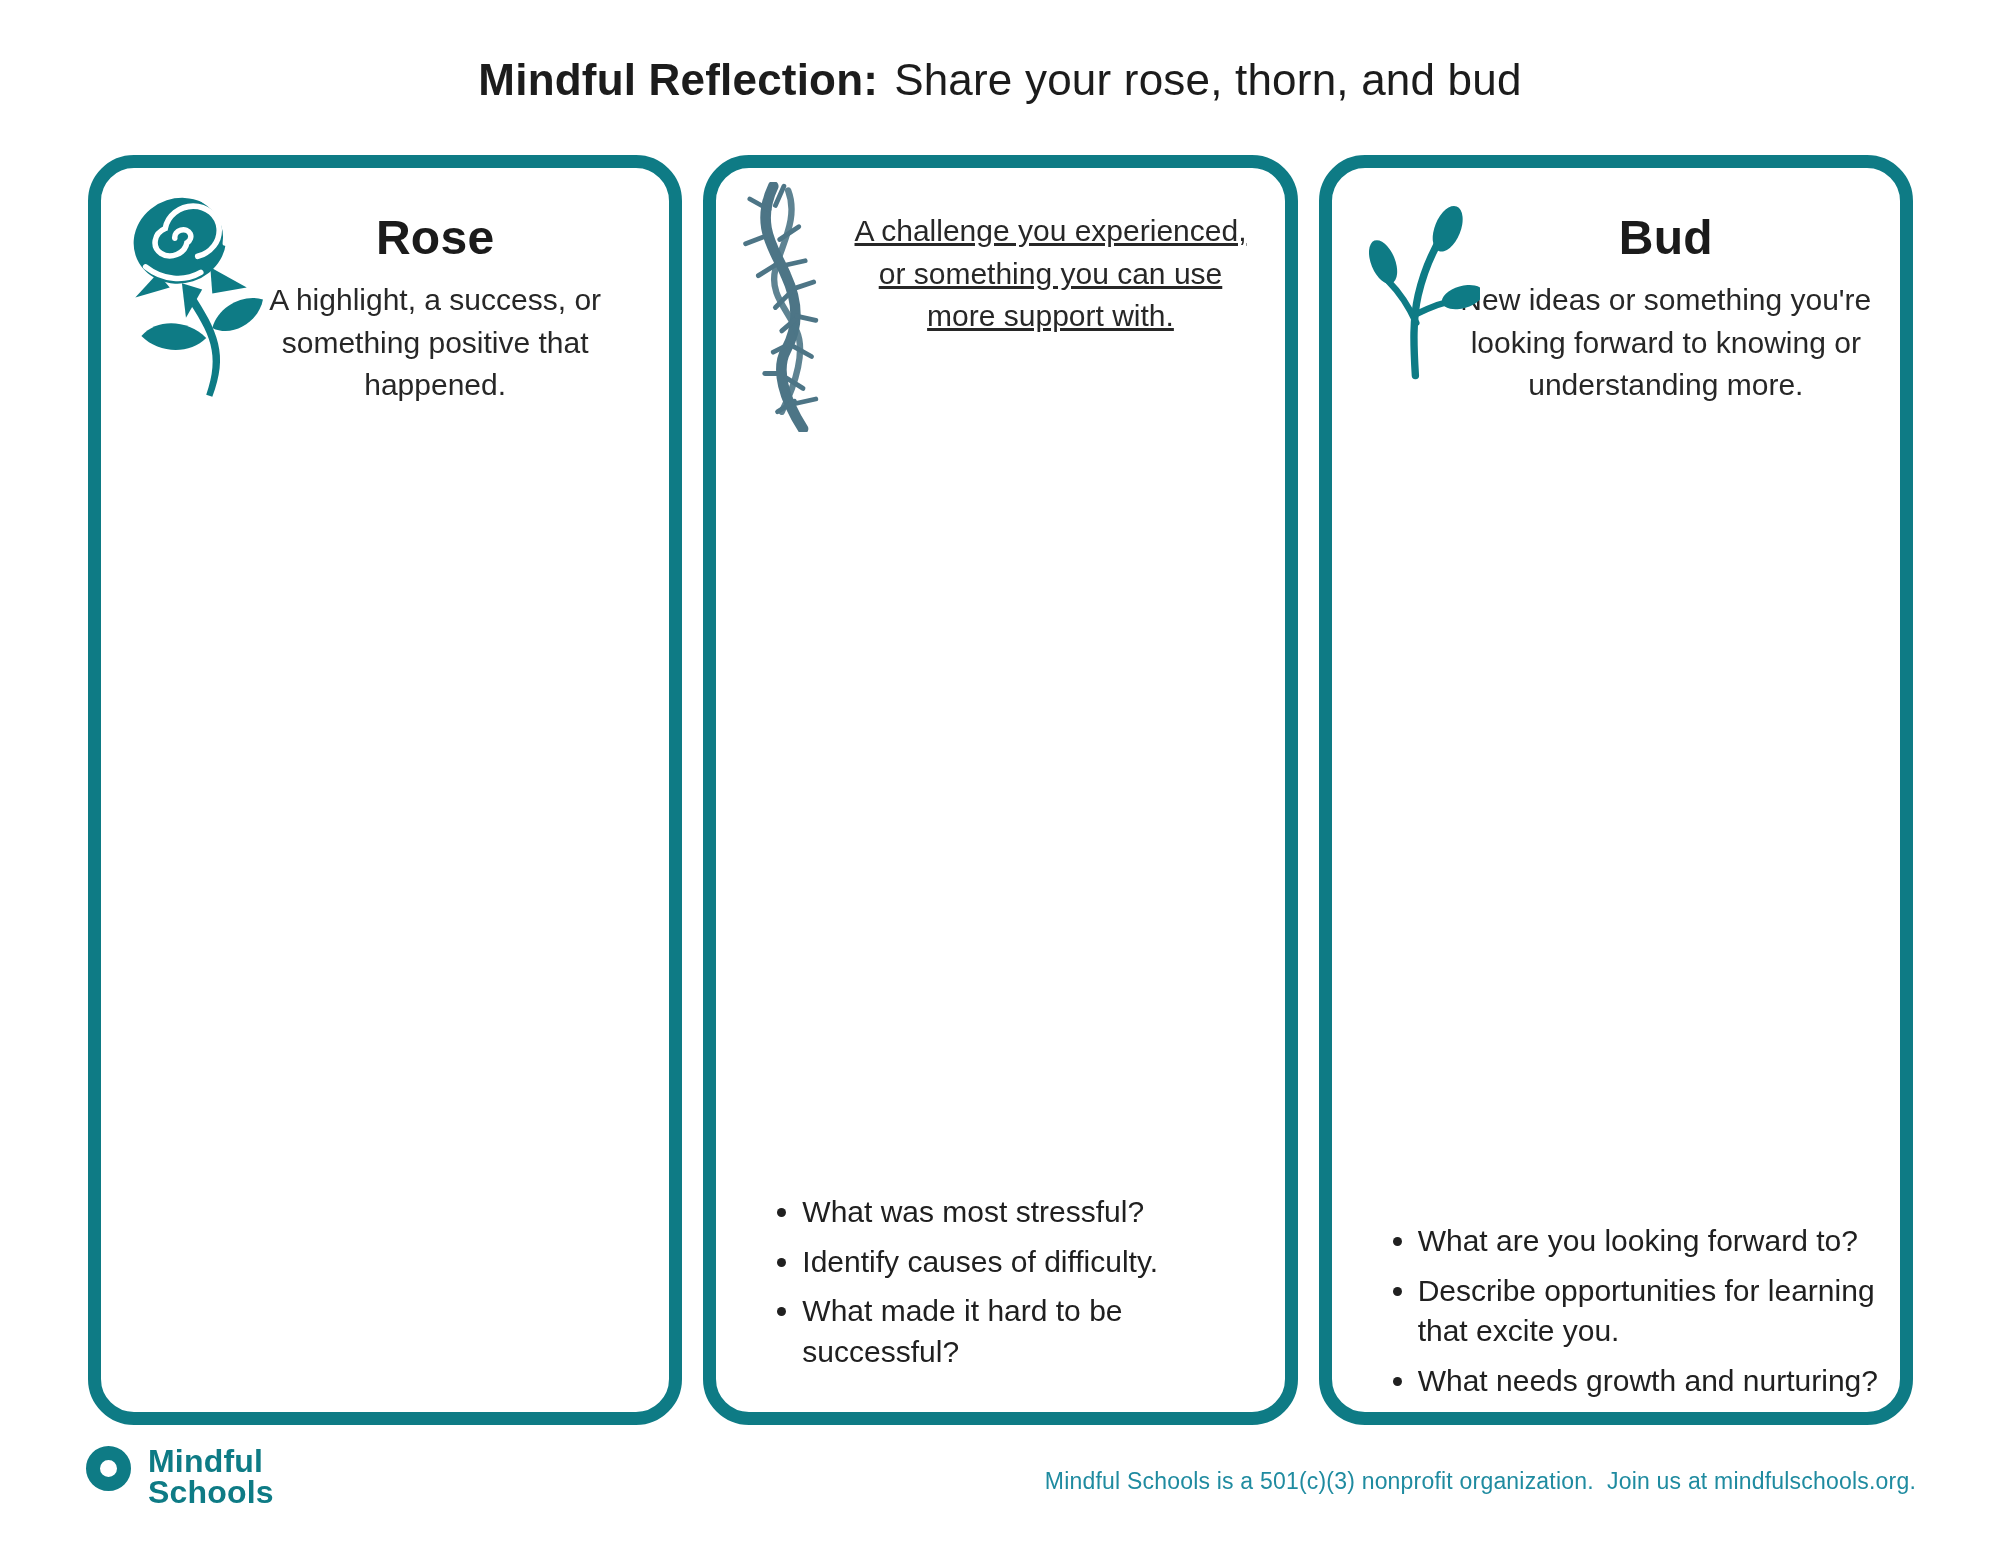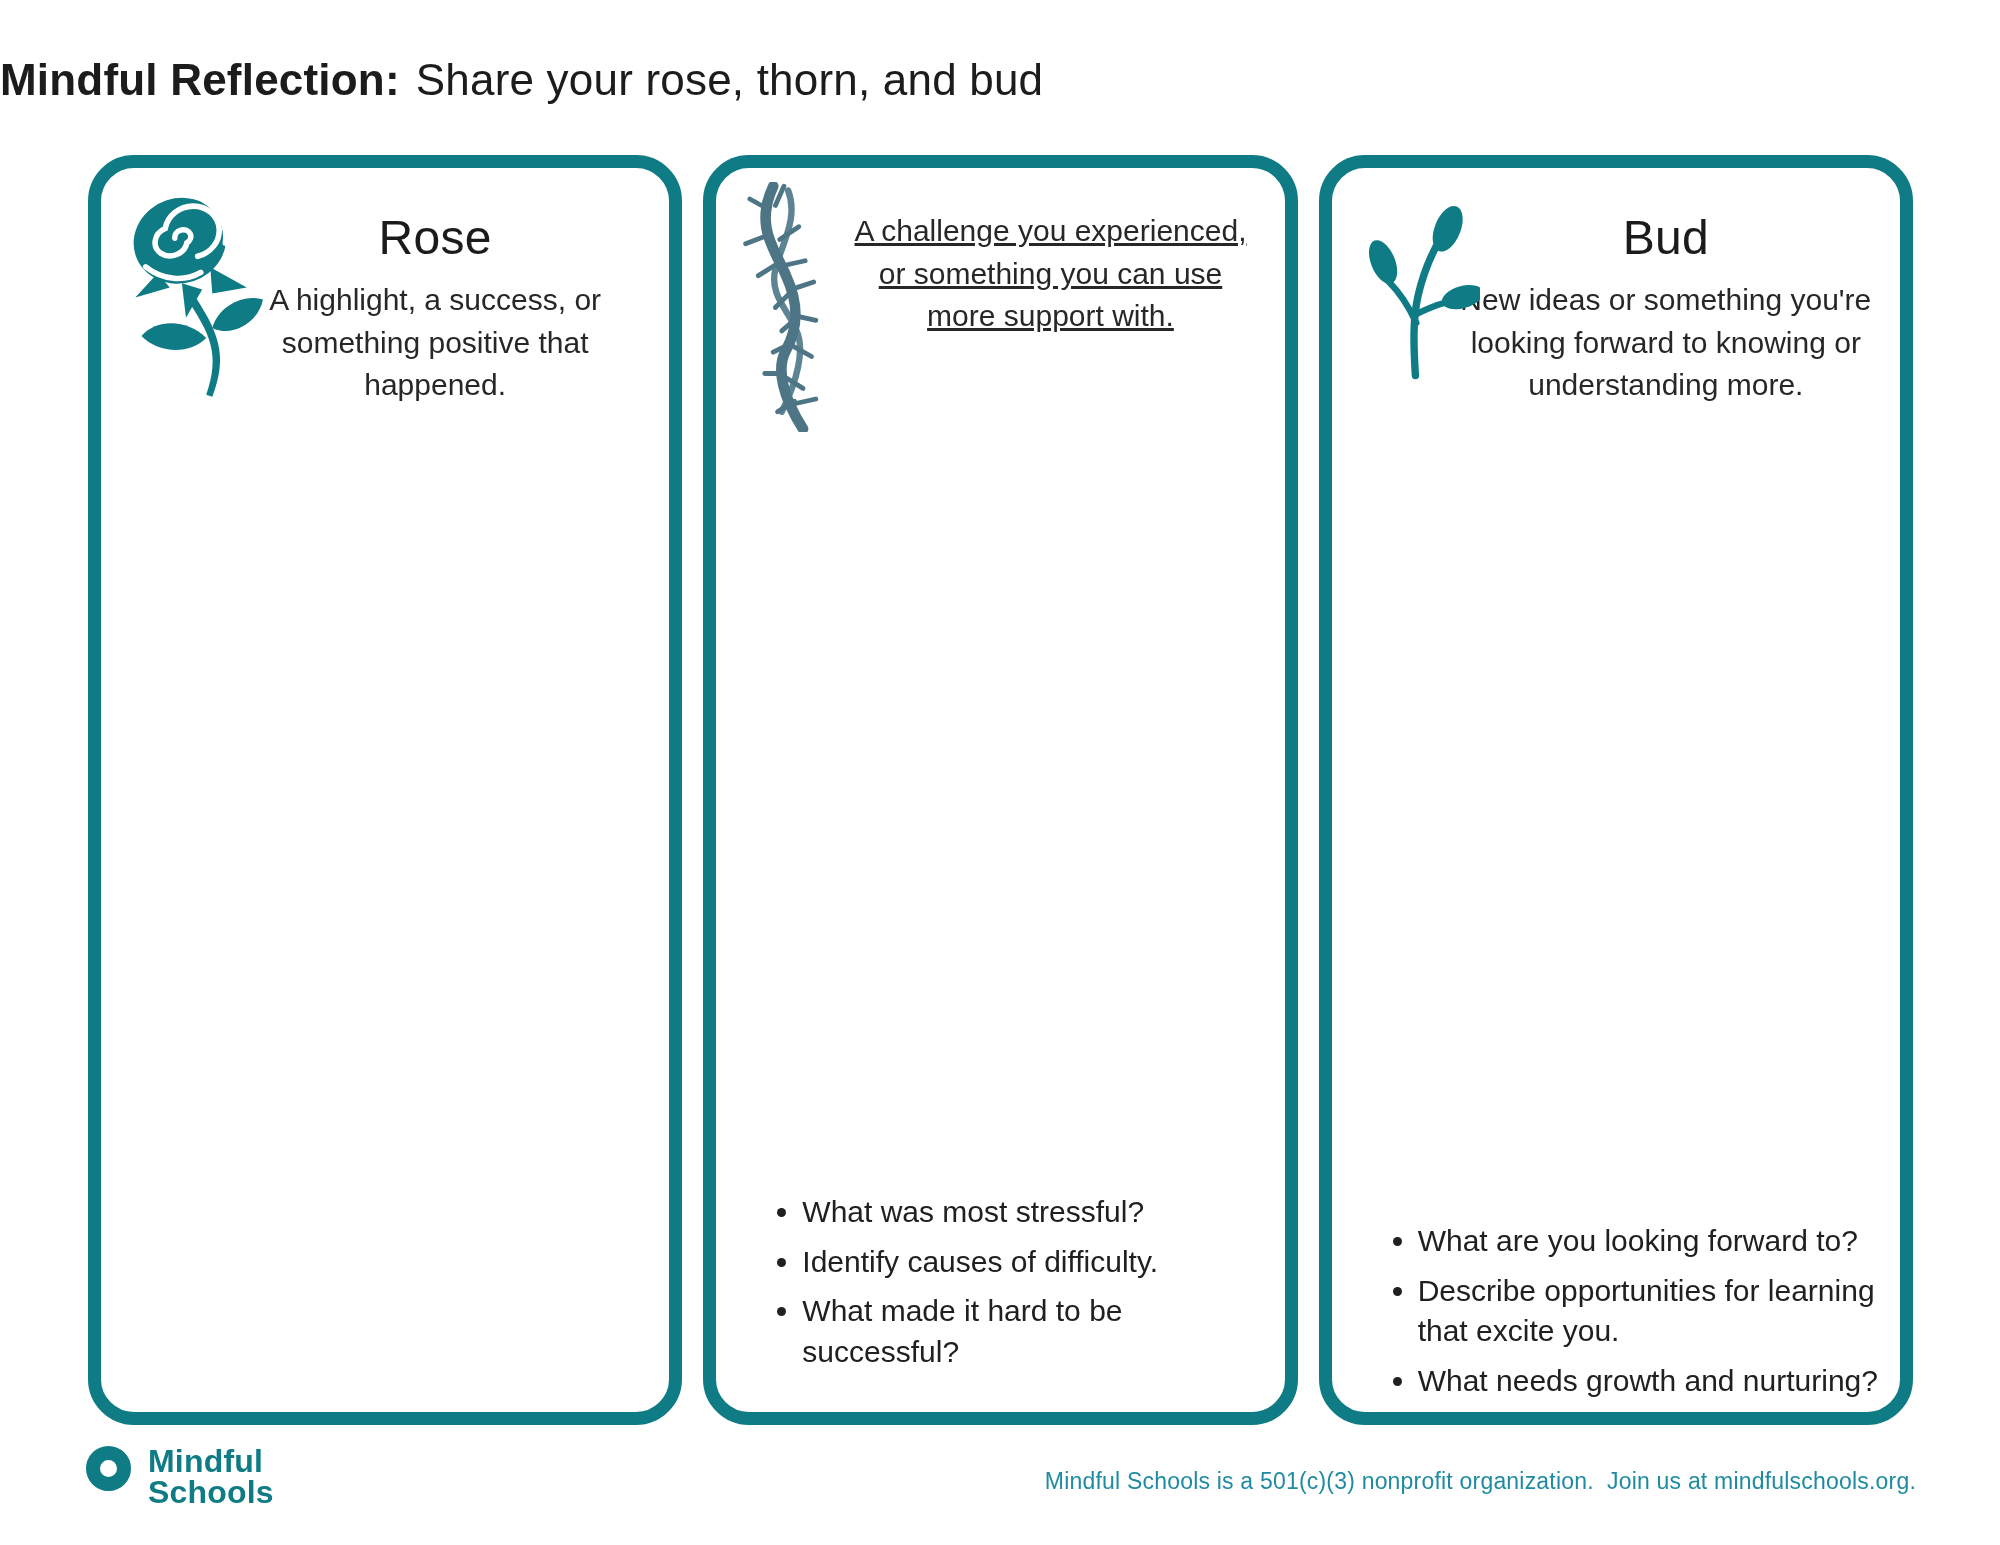--- a/index.html
+++ b/index.html
@@ -10,41 +10,41 @@
   }
   *{box-sizing:border-box;}
   html,body{margin:0;padding:0;}
   body{
     width:2000px;height:1545px;position:relative;background:#ffffff;
     font-family:"Liberation Sans", sans-serif;color:var(--ink);
     overflow:hidden;
   }
   .page-title{
     position:absolute;top:55px;left:0;width:100%;
-    font-size:44px;font-weight:400;color:#1c1c1c;
+    text-align:center;font-size:44px;font-weight:400;color:#1c1c1c;
     letter-spacing:.2px;margin:0;
   }
   .page-title .t-bold{font-weight:700;margin-right:16px;}
 
   .cards{
     position:absolute;top:155px;left:88px;right:87px;height:1270px;
     display:flex;gap:21px;
   }
   .card{
     flex:1;position:relative;background:#fff;
     border:13px solid var(--teal);border-radius:46px;
   }
   .icon{position:absolute;}
   .icon svg{display:block;width:100%;height:100%;}
   .icon-rose{top:16px;left:12px;width:152px;height:218px;color:var(--teal);}
   .icon-thorn{top:14px;left:26px;width:104px;height:250px;color:var(--thorn_icon);}
   .icon-bud{top:36px;left:28px;width:120px;height:176px;color:var(--teal);}
 
   .card-head{margin:42px 26px 0 126px;text-align:center;}
-  .card-head h2{margin:0;font-size:48px;font-weight:400;color:#1b1b1b;letter-spacing:.3px;}
+  .card-head h2{margin:0;font-size:48px;font-weight:700;color:#1b1b1b;letter-spacing:.3px;}
   .card-head p{margin:14px auto 0;font-size:30px;line-height:1.42;color:#272727;}
   .card-rose .card-head p{max-width:335px;}
   .card-thorn .card-head p{max-width:420px;text-decoration:underline;}
   .card-bud .card-head p{max-width:432px;}
 
   .write-area{position:absolute;left:30px;right:30px;top:320px;bottom:200px;}
 
   .bullets{
     position:absolute;left:40px;right:18px;bottom:40px;
     margin:0;padding-left:46px;

